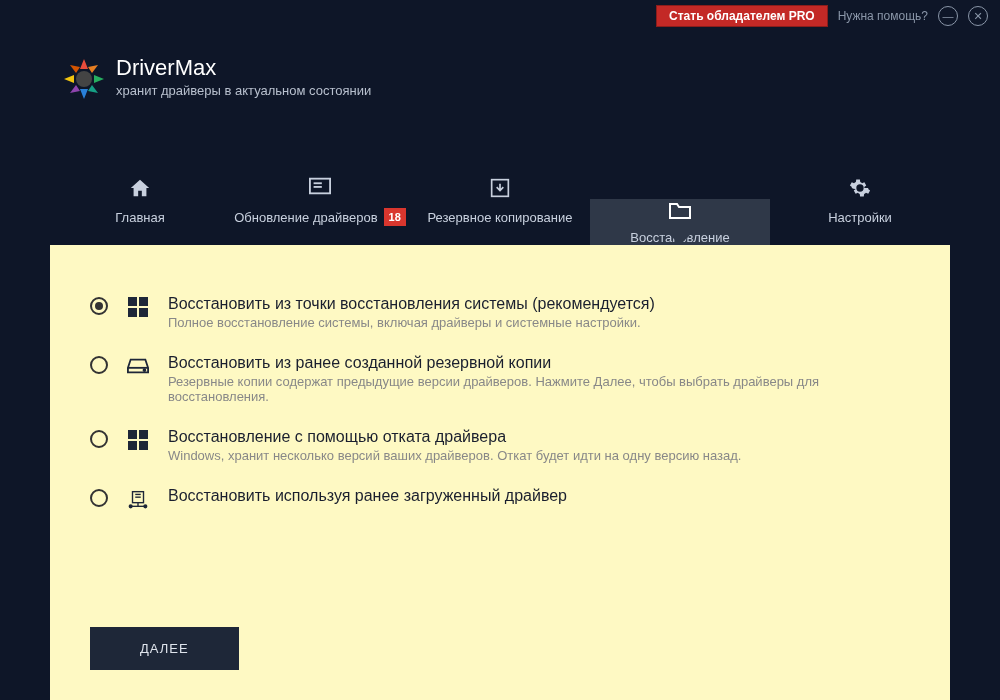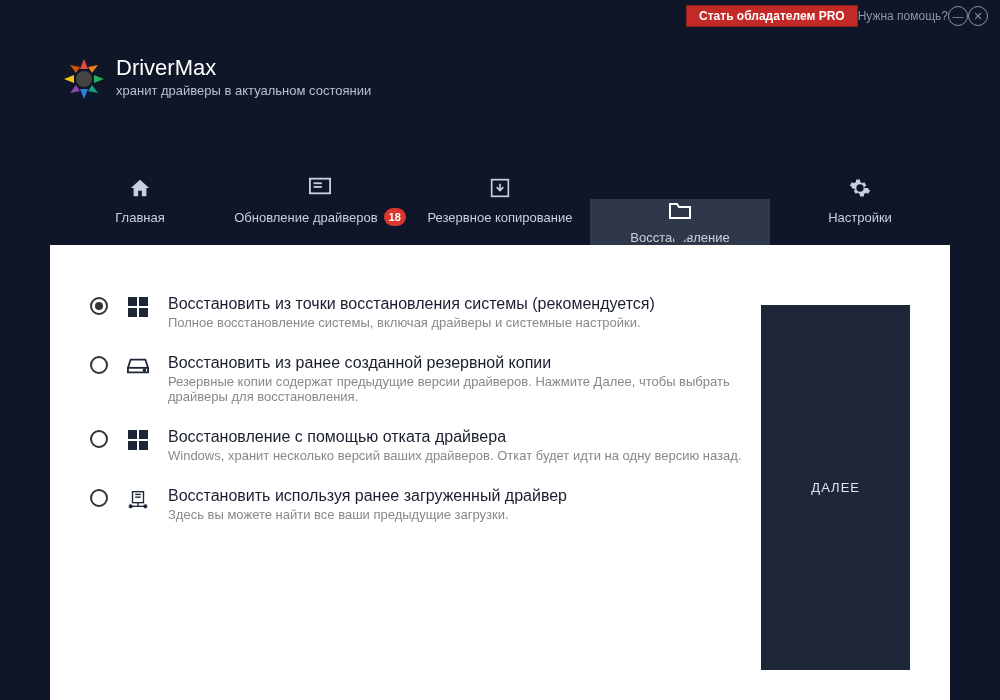--- a/index.html
+++ b/index.html
@@ -1,36 +1,36 @@
 <!DOCTYPE html>
 <html><head>
 <meta charset="utf-8">
 <style>
 * { margin: 0; padding: 0; box-sizing: border-box; font-family: "Segoe UI", Arial, sans-serif; }
 body { width: 1000px; height: 700px; background: #0e1628; overflow: hidden; position: relative; }
 
-.topbar { position: absolute; top: 0; right: 0; height: 32px; display: flex; align-items: center; padding: 6px 12px; }
+.topbar { position: absolute; top: 0; right: 0; height: 32px; display: flex; align-items: center; gap: 10px; padding: 6px 12px; }
 .pro-btn { background: #c32926; color: #fff; border: 1px solid #8b1d1b; padding: 3px 12px; font-size: 12px; font-weight: bold; cursor: pointer; }
 .help-link { color: #8a96a8; font-size: 12px; cursor: pointer; }
 .winbtn { width: 20px; height: 20px; border: 1.5px solid #8a96a8; border-radius: 50%; display: flex; align-items: center; justify-content: center; color: #8a96a8; font-size: 11px; cursor: pointer; }
 
 .header { position: absolute; top: 55px; left: 60px; display: flex; align-items: flex-start; gap: 8px; }
 .logo { width: 48px; height: 48px; }
 .brand-title { color: #fff; font-size: 22px; font-weight: 400; }
 .brand-sub { color: #b8c0ce; font-size: 13px; margin-top: 2px; }
 
 .tabs { position: absolute; top: 155px; left: 50px; right: 50px; height: 90px; display: flex; }
 .tab { flex: 1; display: flex; flex-direction: column; align-items: center; justify-content: center; gap: 10px; color: #c8d0de; font-size: 13px; cursor: pointer; position: relative; }
 .tab.active { background: #2f3848; margin-top: 44px; }
 .tab .ticon { width: 24px; height: 24px; display: flex; align-items: center; justify-content: center; }
 .tab .tlabel { display: flex; align-items: center; gap: 6px; }
-.badge { background: #d9362e; color: #fff; border-radius: 9px; min-width: 18px; height: 18px; font-size: 11px; font-weight: bold; display: inline-flex; align-items: center; justify-content: center; padding: 0 5px; }
+.badge { background: #d9362e; color: #fff; border-radius: 0; min-width: 18px; height: 18px; font-size: 11px; font-weight: bold; display: inline-flex; align-items: center; justify-content: center; padding: 0 5px; }
 .tab.active::after { content: ""; position: absolute; bottom: -10px; left: 50%; transform: translateX(-50%); border: 10px solid transparent; border-top-color: #2f3848; }
 
-.panel { position: absolute; top: 245px; left: 50px; right: 50px; bottom: 0; background: #ffffff; padding: 50px 40px 30px 40px; display: flex; flex-direction: row; }
+.panel { position: absolute; top: 245px; left: 50px; right: 50px; bottom: 0; background: #fef9c3; padding: 50px 40px 30px 40px; display: flex; flex-direction: column; }
 .options { flex: 1; }
 .opt { display: flex; align-items: flex-start; gap: 18px; margin-bottom: 24px; cursor: pointer; }
 .radio { width: 18px; height: 18px; border: 2px solid #333; border-radius: 50%; flex-shrink: 0; margin-top: 2px; display: flex; align-items: center; justify-content: center; }
 .radio.sel::after { content: ""; width: 8px; height: 8px; background: #333; border-radius: 50%; }
 .oicon { width: 24px; height: 24px; flex-shrink: 0; display: flex; align-items: center; justify-content: center; margin-top: 0; }
 .otitle { color: #1a1f2e; font-size: 16px; font-weight: 400; }
 .odesc { color: #888; font-size: 13px; margin-top: 2px; }
 
 .footer { display: flex; justify-content: flex-start; padding-top: 10px; }
 .next-btn { background: #1e2738; color: #dfe4ec; border: none; padding: 14px 50px; font-size: 13px; letter-spacing: 1px; cursor: pointer; }
@@ -182,20 +182,19 @@
             <line x1="9" y1="7" x2="15" y2="7"></line>
             <line x1="9" y1="10" x2="15" y2="10"></line>
             <line x1="12" y1="16" x2="12" y2="20"></line>
             <line x1="4" y1="20" x2="20" y2="20"></line>
             <circle cx="4" cy="20" r="1.5" fill="#1e2738"></circle>
             <circle cx="20" cy="20" r="1.5" fill="#1e2738"></circle>
           </svg>
         </div>
       <div>
         <div class="otitle">Восстановить используя ранее загруженный драйвер</div>
-        <div class="odesc">Здесь вы можете найти все ваши предыдущие загрузки.</div>
       </div>
     </div>
   </div>
   <div class="footer">
     <button class="next-btn">ДАЛЕЕ</button>
   </div>
 </div>
 
 </body></html>

